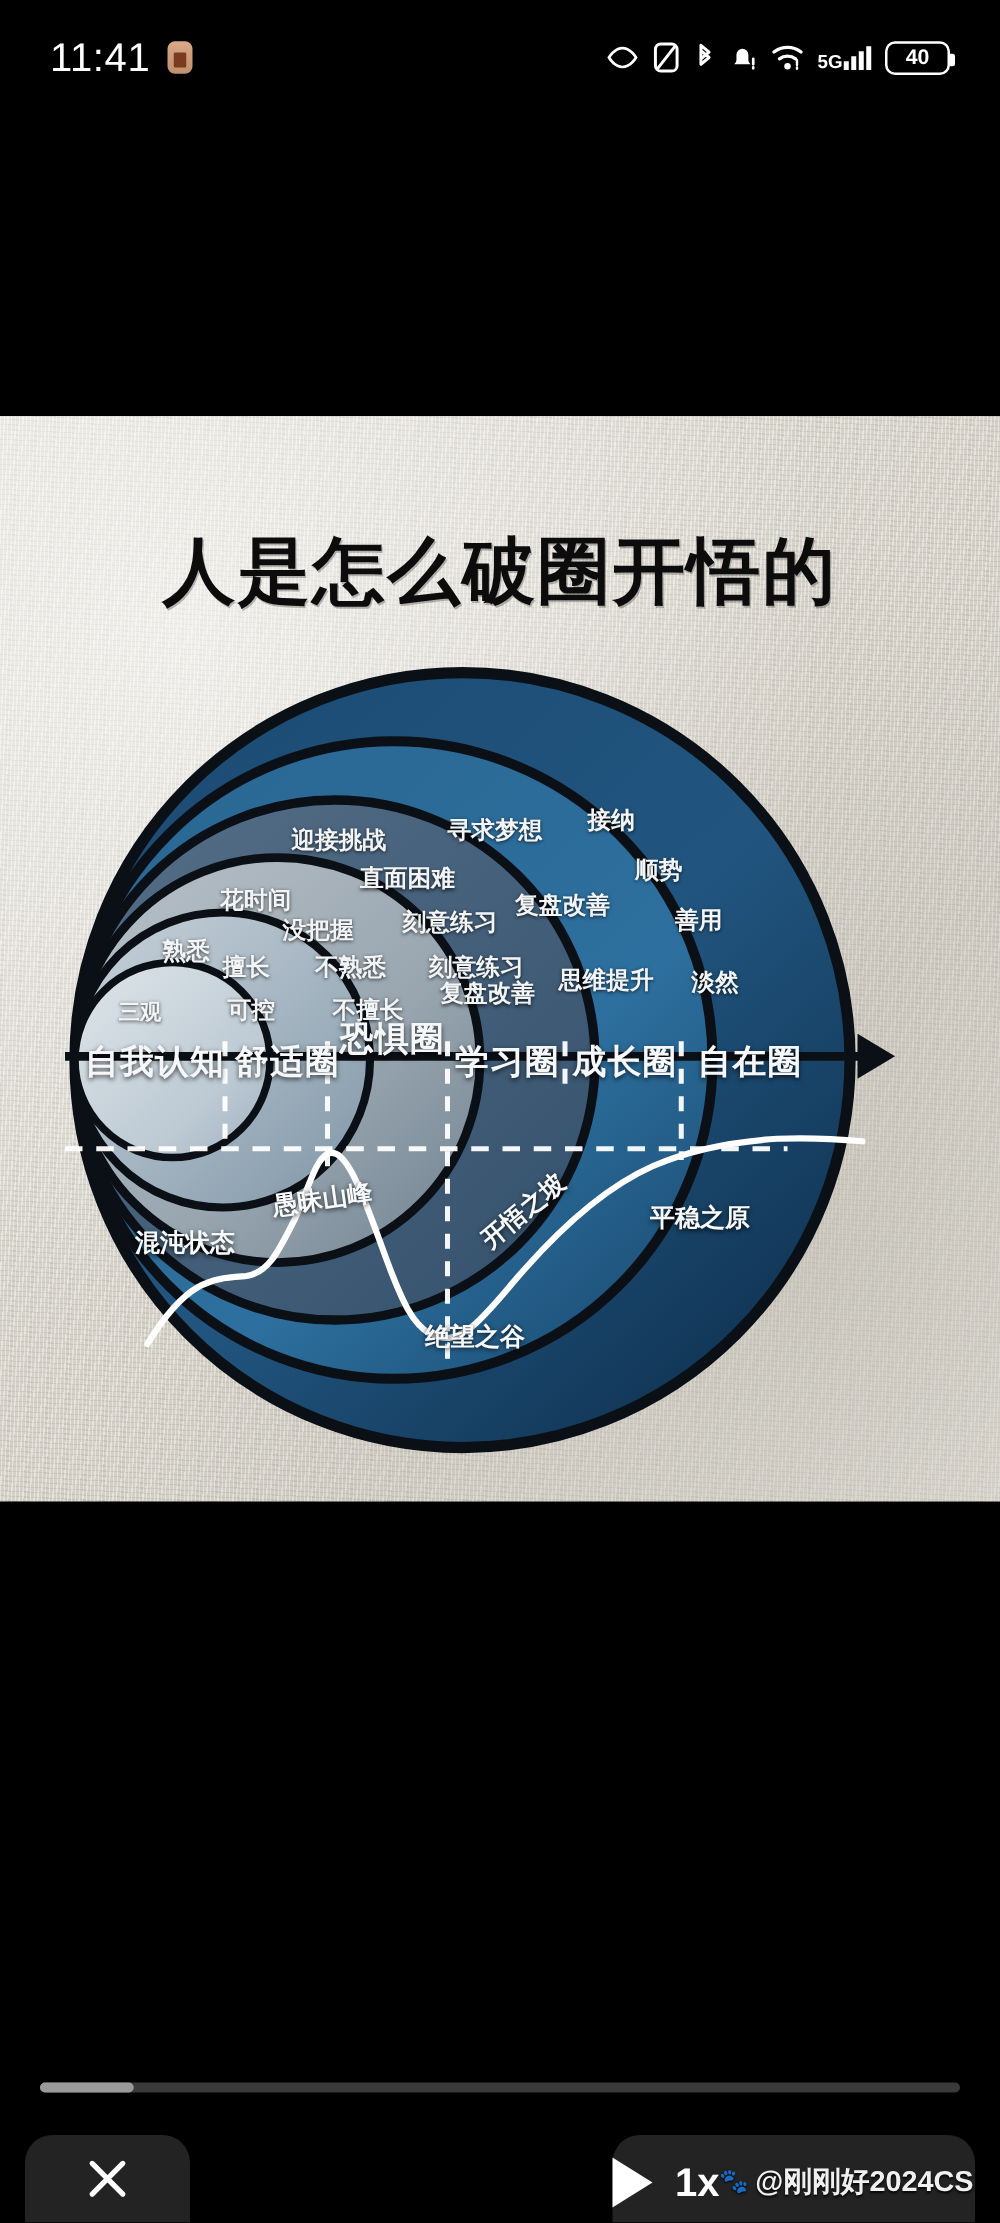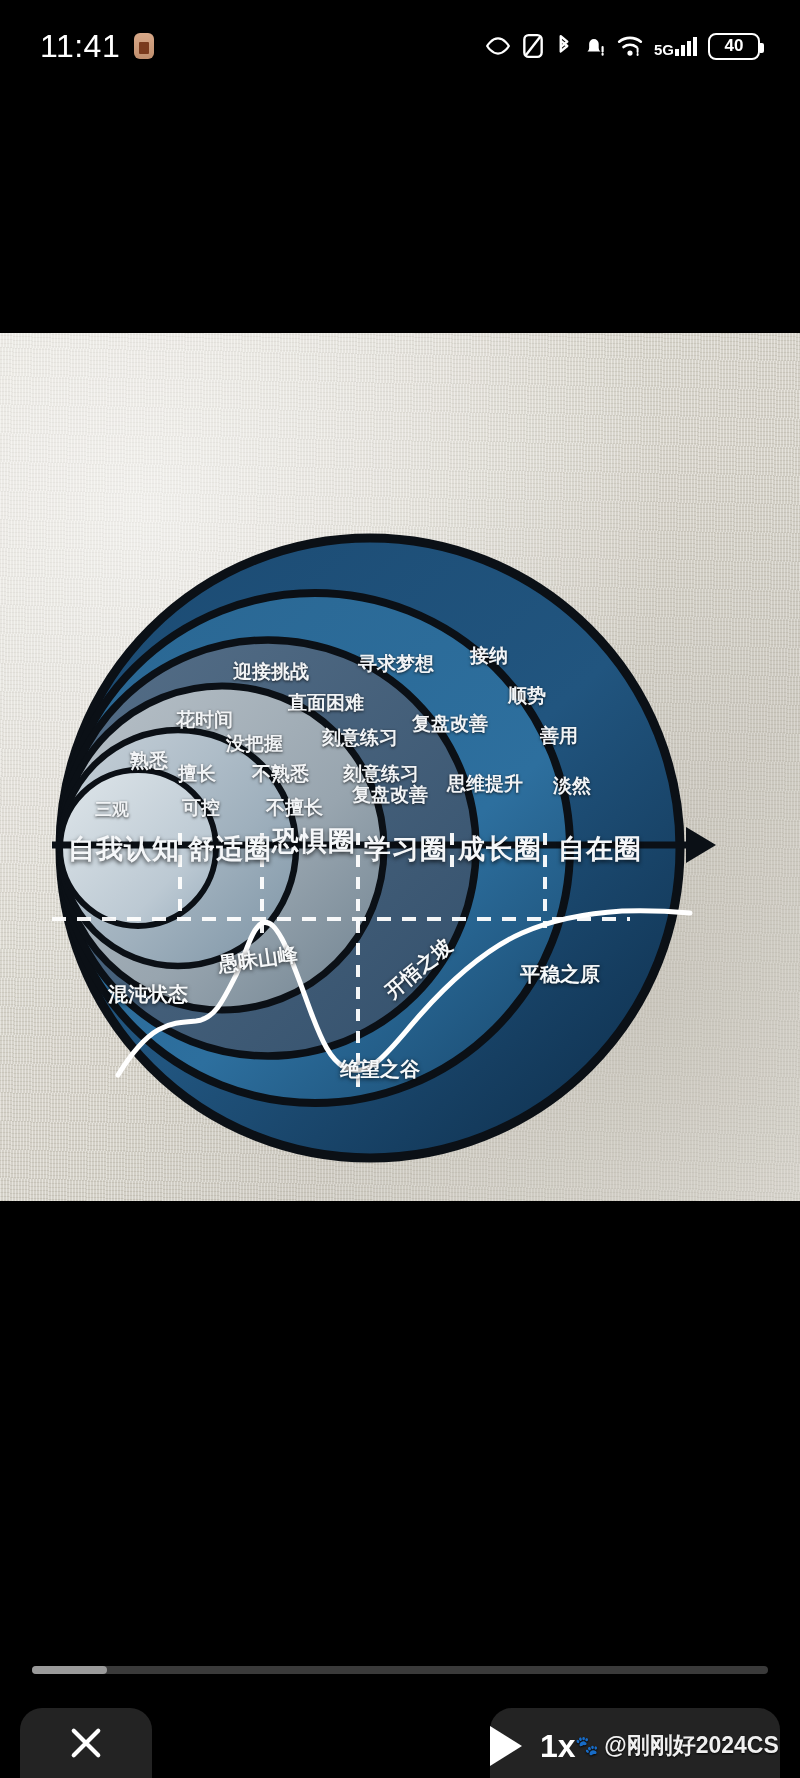--- a/index.html
+++ b/index.html
@@ -174,20 +174,21 @@
         </span>
     </span>
     <span class="batt">
       <span>40</span>
     </span>
   </div>
 </div>
 
 <div class="image-card">
 
+  <div class="diagram-title">人是怎么破圈开悟的</div>
 
   <div class="stage">
     <svg width="800" height="868" viewBox="0 0 800 868">
       <defs>
         <linearGradient id="gOuter" x1="0" y1="0" x2="1" y2="1">
           <stop offset="0%" stop-color="#2b5f89"></stop>
             <stop offset="50%" stop-color="#1d4e76"></stop>
             <stop offset="100%" stop-color="#113css"></stop>
         </linearGradient>
         <linearGradient id="g6" x1="0" y1="0" x2="0.9" y2="1">
@@ -281,21 +282,21 @@
     <span class="lbl" style="left:358px; top:318px;">寻求梦想</span>
     <span class="lbl" style="left:412px; top:378px;">复盘改善</span>
     <span class="lbl" style="left:447px; top:438px;">思维提升</span>
     <span class="lbl" style="left:470px; top:310px;">接纳</span>
     <span class="lbl" style="left:508px; top:350px;">顺势</span>
     <span class="lbl" style="left:540px; top:390px;">善用</span>
     <span class="lbl" style="left:553px; top:440px;">淡然</span>
 
     <span class="zone" style="left:68px;  top:498px;">自我认知</span>
     <span class="zone" style="left:188px; top:498px;">舒适圈</span>
-    <span class="zone" style="left:272px; top:490px;">恐惧圈</span>
+    <span class="zone" style="left:272px; top:480px;">恐惧圈</span>
     <span class="zone" style="left:364px; top:498px;">学习圈</span>
     <span class="zone" style="left:458px; top:498px;">成长圈</span>
     <span class="zone" style="left:558px; top:498px;">自在圈</span>
 
     <span class="curve-lbl" style="left:108px; top:648px;">混沌状态</span>
     <span class="curve-lbl" style="left:218px; top:613px; transform:rotate(-8deg);">愚昧山峰</span>
     <span class="curve-lbl" style="left:340px; top:723px;">绝望之谷</span>
     <span class="curve-lbl rot" style="left:388px; top:648px;">开悟之坡</span>
     <span class="curve-lbl" style="left:520px; top:628px;">平稳之原</span>
   </div>

